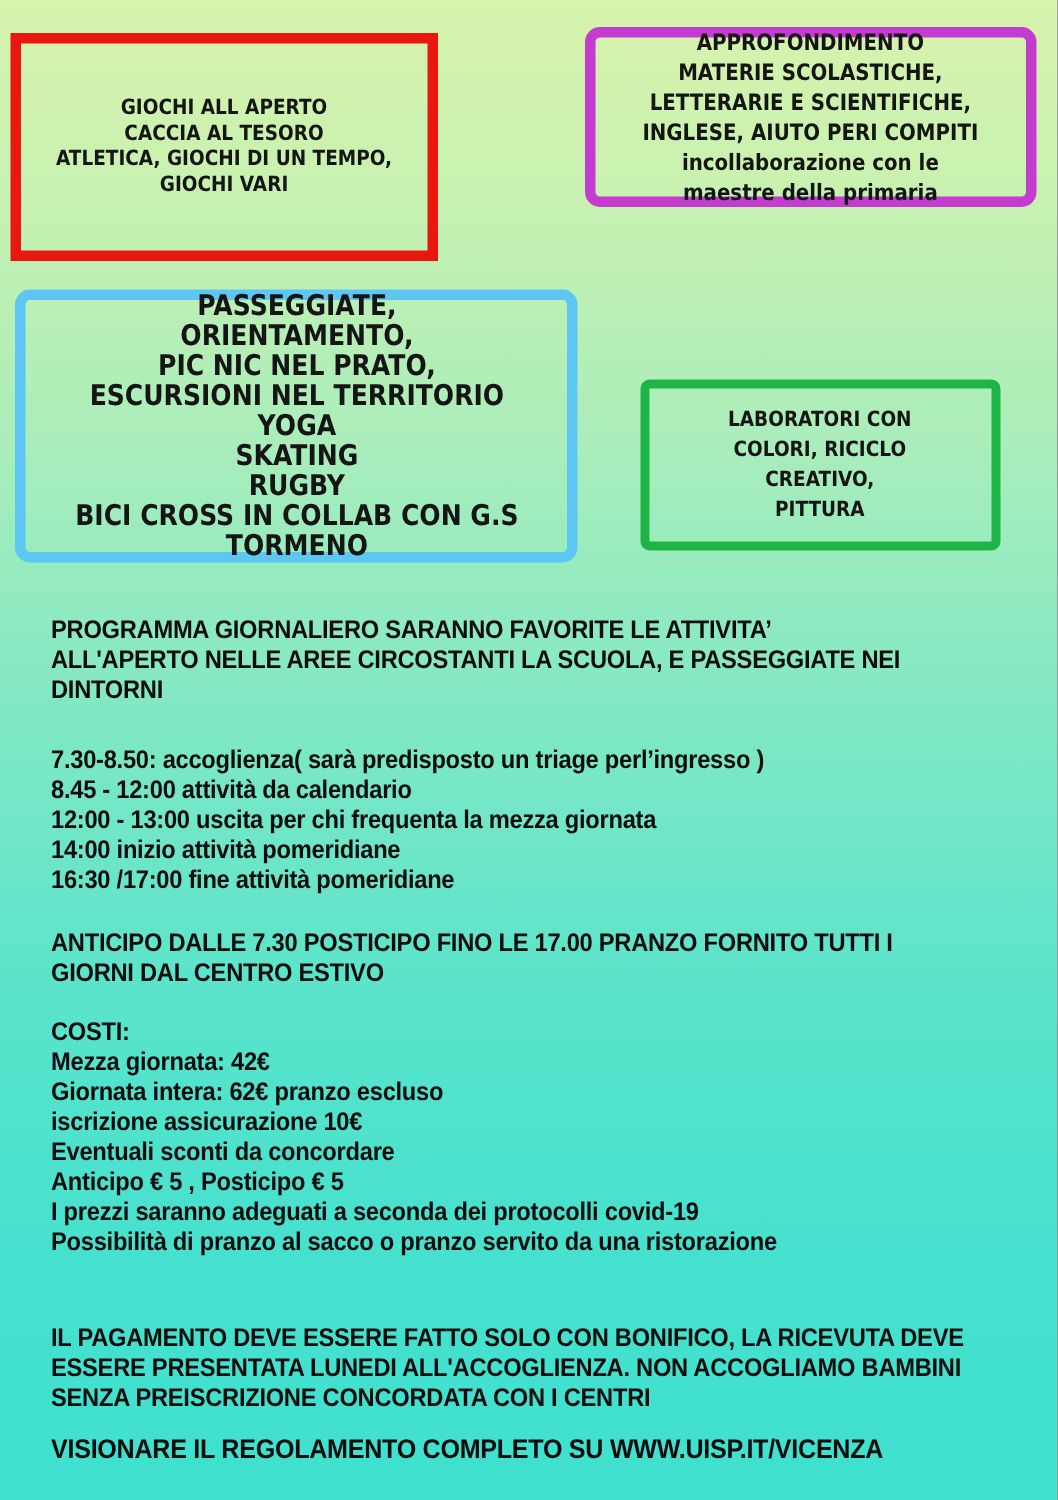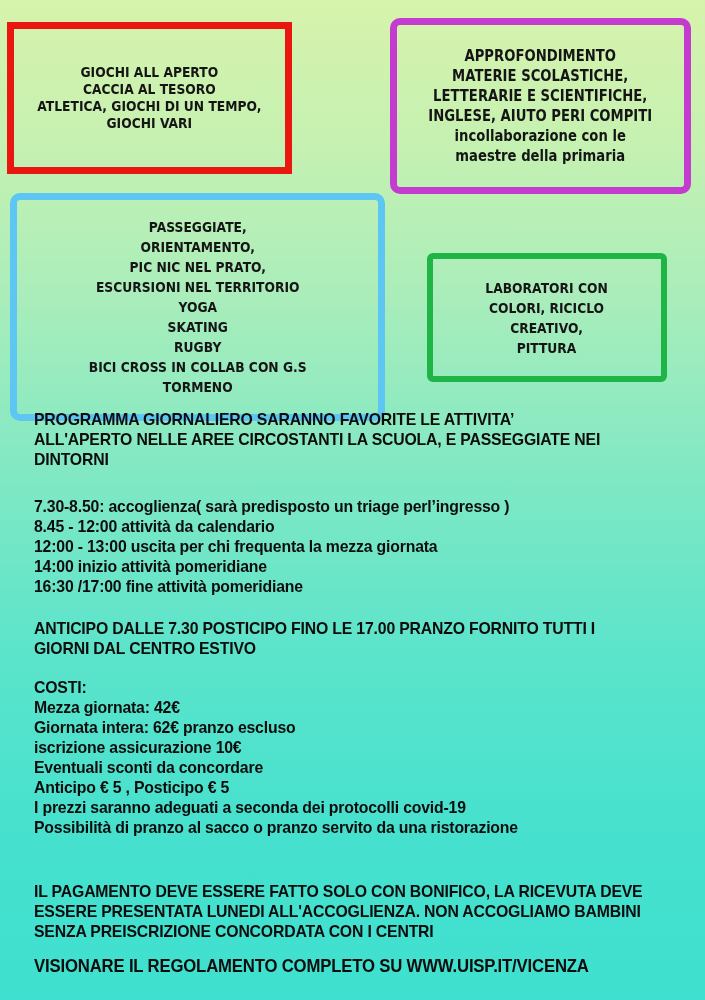--- a/index.html
+++ b/index.html
@@ -27,31 +27,31 @@
     font-weight: bold;
     color: #151515;
   }
   .box .lines { transform: scaleX(0.88); }
   .box-red {
     left: 7px; top: 22px; width: 285px; height: 152px;
     border: 7px solid #e9170f; border-radius: 0;
     font-size: 14px; line-height: 17px;
   }
   .box-purple {
-    left: 390px; top: 18px; width: 301px; height: 176px;
+    left: 390px; top: 18px; width: 301px; height: 120px;
     border: 7px solid #c43ccf; border-radius: 10px;
     font-size: 15px; line-height: 20px;
   }
   .box-blue {
-    left: 10px; top: 193px; width: 375px; height: 228px;
+    left: 10px; top: 193px; width: 375px; height: 182px;
     border: 7px solid #5ec6f2; border-radius: 10px;
-    font-size: 14px; line-height: 20px;
+    font-size: 19px; line-height: 20px;
   }
   .box-green {
-    left: 427px; top: 253px; width: 240px; height: 129px;
+    left: 427px; top: 253px; width: 240px; height: 114px;
     border: 6px solid #1fb546; border-radius: 6px;
     font-size: 14px; line-height: 20px;
   }
   
   .body-text {
     position: absolute;
     left: 34px; top: 410px; right: 10px;
     font-weight: bold;
     font-size: 17px;
     line-height: 20px;

